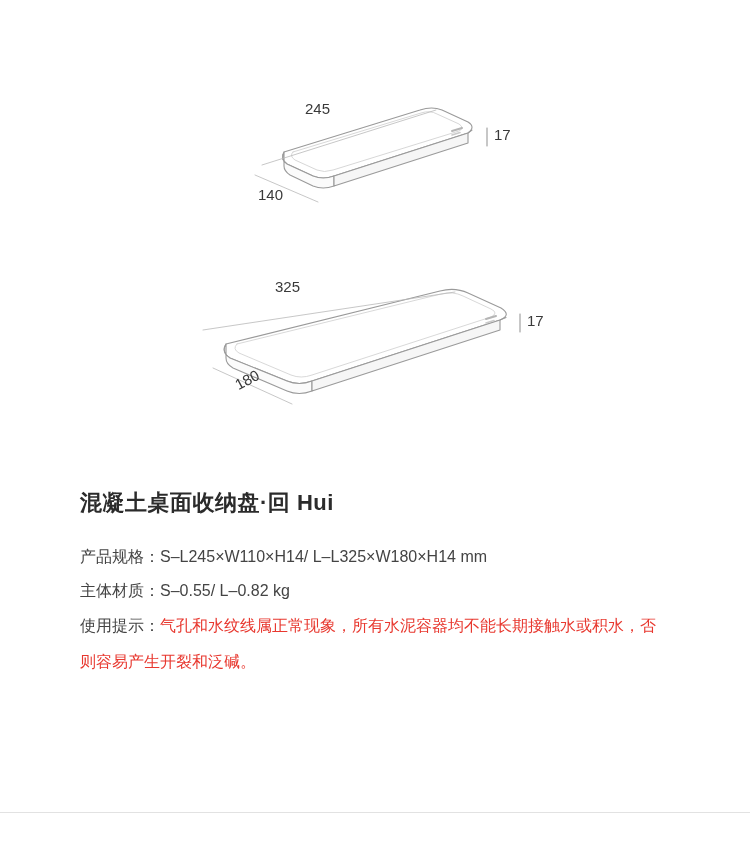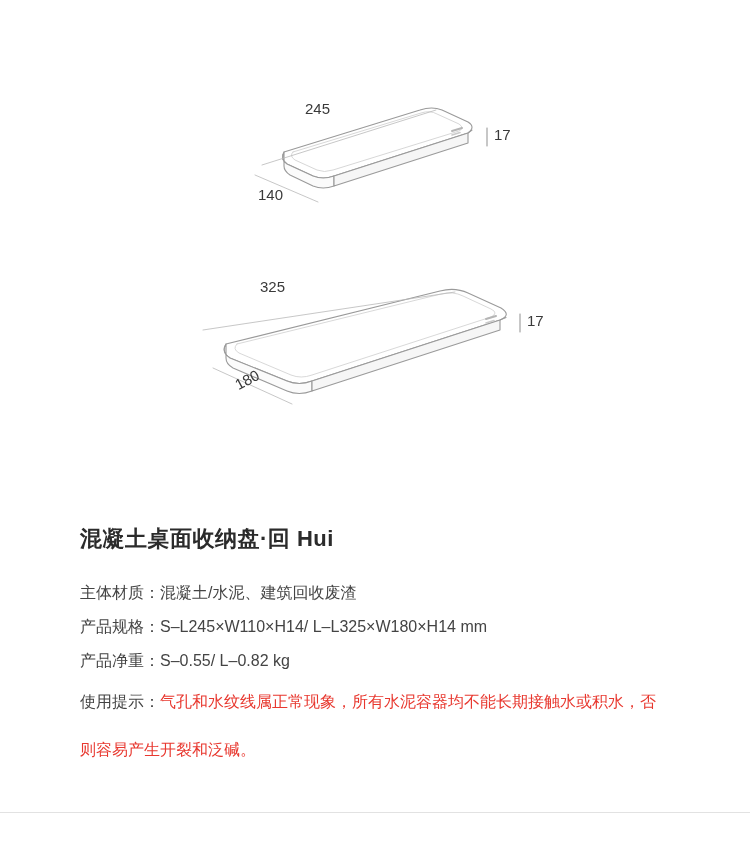--- a/index.html
+++ b/index.html
@@ -38,29 +38,29 @@
   .dim-label {
     position: absolute;
     font-family: "Liberation Sans", sans-serif;
     font-size: 15px;
     color: #3a3a3a;
     white-space: nowrap;
   }
   .dim-245 { left: 305px; top: 100px; }
   .dim-110 { left: 258px; top: 186px; }
   .dim-17a { left: 494px; top: 126px; }
-  .dim-325 { left: 260px; top: 278px; }
+  .dim-325 { left: 275px; top: 278px; }
   .dim-180 { left: 232px; top: 378px; transform: rotate(-28deg); transform-origin: left top; }
   .dim-17b { left: 527px; top: 312px; }
 
   
   .info {
     position: absolute;
     left: 80px;
-    top: 524px;
+    top: 488px;
     width: 600px;
   }
   .title {
     font-size: 22px;
     font-weight: bold;
     color: #2b2b2b;
     letter-spacing: 0.5px;
     margin: 0 0 22px 0;
   }
   .spec-row {
@@ -73,21 +73,21 @@
     display: inline;
   }
   .spec-value {
     display: inline;
     color: #444444;
   }
   .spec-row.note {
     color: #e8382f;
     white-space: normal;
     width: 590px;
-    line-height: 48px;
+    line-height: 36px;
   }
   .spec-row.note .spec-label {
     color: #444444;
   }
   .spec-row.note .spec-value {
     color: #e8382f;
   }
 
   
   .footer-rule {
@@ -150,30 +150,27 @@
     <div class="dim-label dim-17a">17</div>
 
     <div class="dim-label dim-325">325</div>
     <div class="dim-label dim-180">180</div>
     <div class="dim-label dim-17b">17</div>
   </div>
 
   <div class="info">
     <div class="title">混凝土桌面收纳盘·回 Hui</div>
 
-    <div class="spec-row">
-      <span class="spec-label">主体材质：</span><span class="spec-value">混凝土/水泥、建筑回收废渣</span>
-    </div>
 
     <div class="spec-row">
       <span class="spec-label">产品规格：</span><span class="spec-value">S–L245×W110×H14/ L–L325×W180×H14 mm</span>
     </div>
 
     <div class="spec-row">
-      <span class="spec-label">产品净重：</span><span class="spec-value">S–0.55/ L–0.82 kg</span>
+      <span class="spec-label">主体材质：</span><span class="spec-value">S–0.55/ L–0.82 kg</span>
     </div>
 
     <div class="spec-row note">
       <span class="spec-label">使用提示：</span><span class="spec-value">气孔和水纹线属正常现象，所有水泥容器均不能长期接触水或积水，否则容易产生开裂和泛碱。</span>
     </div>
 
   </div>
 
   <div class="footer-rule"></div>
 </div>

